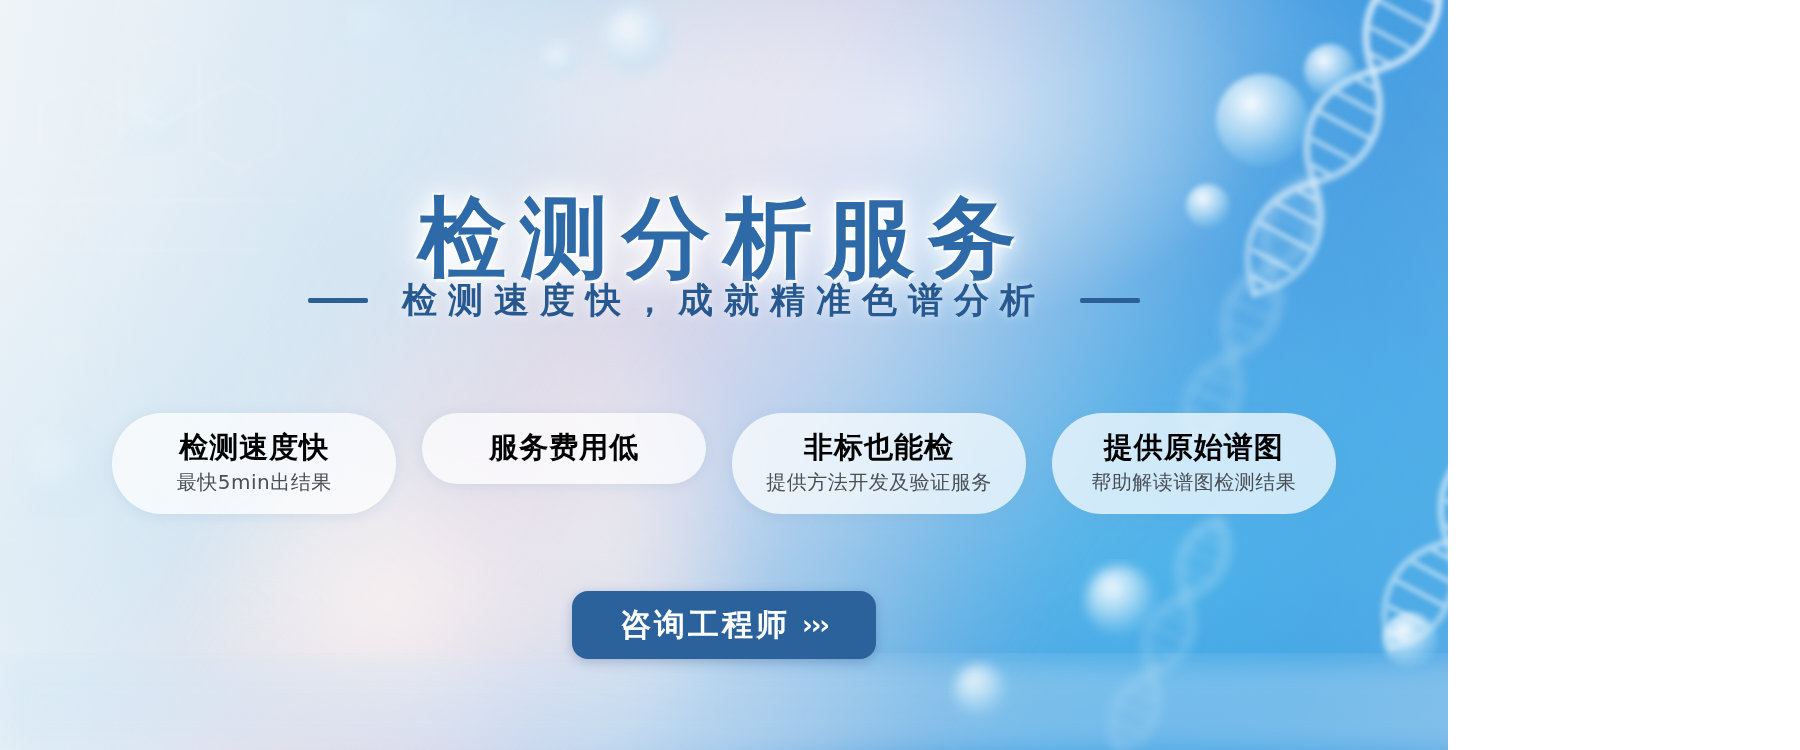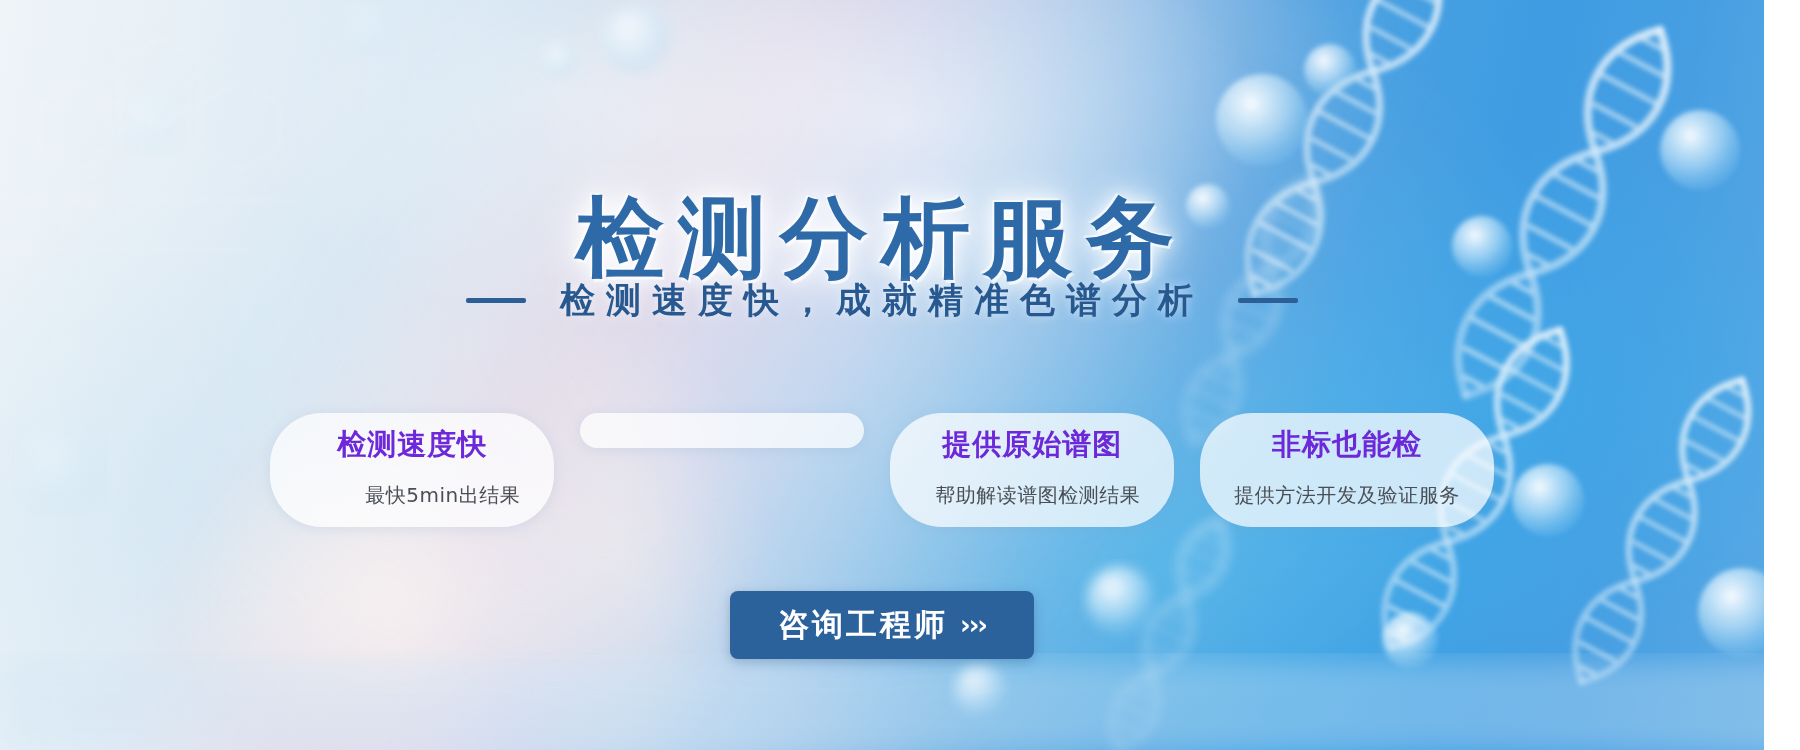--- a/index.html
+++ b/index.html
@@ -4,21 +4,21 @@
 <title>检测分析服务</title>
 <style>
   html,body{margin:0;padding:0;}
   body{
     width:1800px;height:750px;overflow:hidden;
     font-family:"Liberation Sans","DejaVu Sans",sans-serif;
   }
 
   
   .banner{
-    position:relative;width:1764px;height:750px;overflow:hidden;
+    position:relative;width:1448px;height:750px;overflow:hidden;
     background:#8fc0e8;
   }
 
   
   .bg-base{
     position:absolute;inset:0;
     background:
       linear-gradient(100deg,
         #eef4f8 0%,
         #e6eff6 11%,
@@ -111,38 +111,37 @@
   }
   .pill{
     background:rgba(255,255,255,.72);
     border-radius:52px;
     padding:16px 34px 19px;
     min-width:216px;
     text-align:center;
     box-shadow:0 2px 14px rgba(120,160,195,.20);
   }
   .pill-title{
-    font-size:29px;font-weight:bold;color:#6d28d9;letter-spacing:1px;
-    font-family:Liberation Mono, monospace;
+    font-size:29px;font-weight:bold;color:#000000;letter-spacing:1px;
+    font-family:Liberation Sans, sans-serif;
     line-height:1.25;
   }
   .pill-sub{
-    margin-top:17px;
+    margin-top:4px;
     font-size:20px;color:#4a4f55;letter-spacing:.5px;
     font-family:"DejaVu Sans","Liberation Sans",sans-serif;
     line-height:1.3;
-    text-align:right;
   }
 
   .cta-wrap{position:absolute;left:0;right:0;top:591px;display:flex;justify-content:center;}
   .cta{
     display:inline-flex;align-items:center;justify-content:center;gap:12px;
     background:#2c629b;color:#ffffff;
     border:none;cursor:pointer;
-    border-radius:8px;
+    border-radius:16px;
     padding:0 48px;height:68px;
     font-size:31px;font-weight:bold;letter-spacing:3px;
     font-family:"DejaVu Sans","Liberation Sans",sans-serif;
     box-shadow:0 3px 12px rgba(30,70,115,.28);
   }
   .cta-arrows{font-size:26px;font-weight:bold;letter-spacing:-2px;}
 </style>
 </head>
 <body>
 
@@ -258,30 +257,31 @@
     </div>
 
     <div class="pills">
 
       <div class="pill">
         <div class="pill-title">检测速度快</div>
         <div class="pill-sub">最快5min出结果</div>
       </div>
 
       <div class="pill">
+        <div class="pill-title">服务费用低</div>
+      </div>
+
+      <div class="pill">
+        <div class="pill-title">非标也能检</div>
+        <div class="pill-sub">提供方法开发及验证服务</div>
       </div>
 
       <div class="pill">
         <div class="pill-title">提供原始谱图</div>
         <div class="pill-sub">帮助解读谱图检测结果</div>
-      </div>
-
-      <div class="pill">
-        <div class="pill-title">非标也能检</div>
-        <div class="pill-sub">提供方法开发及验证服务</div>
       </div>
 
     </div>
 
     <div class="cta-wrap">
       <button class="cta">
         <span>咨询工程师</span>
         <span class="cta-arrows">›››</span>
       </button>
     </div>

